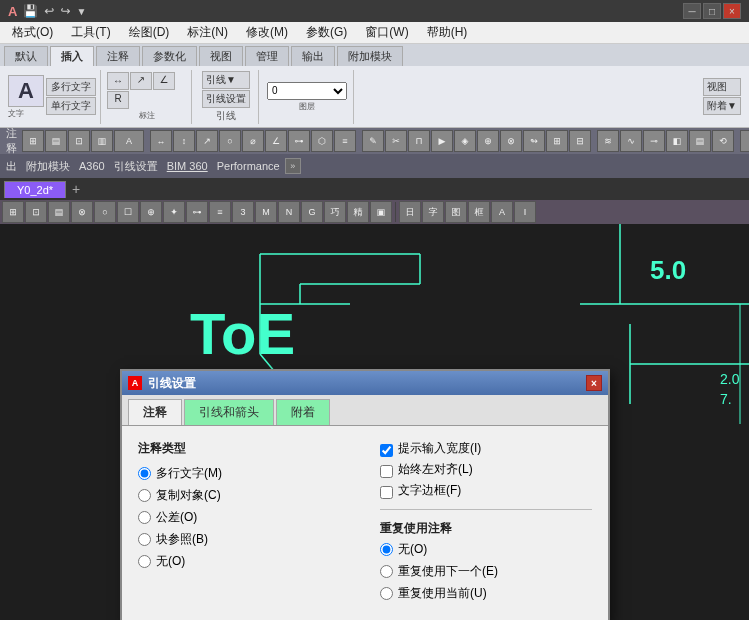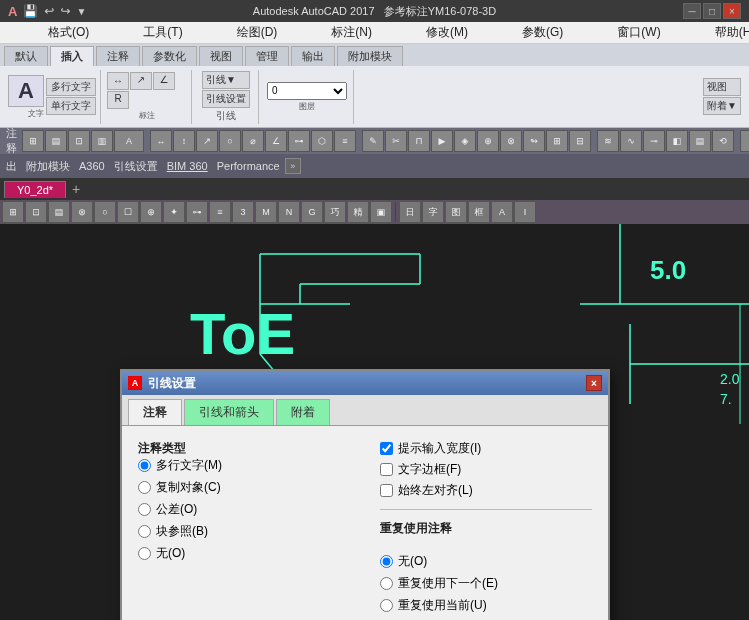--- a/index.html
+++ b/index.html
@@ -59,21 +59,20 @@
       padding: 0 4px;
       border-bottom: 1px solid #ccc;
       gap: 2px;
     }
     .menu-item {
       padding: 2px 8px;
       font-size: 12px;
       color: #222;
       cursor: pointer;
       white-space: nowrap;
-      margin-left: 36px;
     }
     .ribbon-tabs {
       background: #d0d4dc;
       height: 22px;
       display: flex;
       align-items: flex-end;
       padding: 0 4px;
       gap: 2px;
     }
     .ribbon-tab {
@@ -153,21 +152,21 @@
     .file-tab {
       background: #555;
       border: 1px solid #777;
       border-bottom: none;
       padding: 2px 12px;
       font-size: 11px;
       color: #ddd;
       cursor: pointer;
     }
     .file-tab.active {
-      background: #be185d;
+      background: #8b5cf6;
       color: #fff;
     }
     .tab-add {
       color: #aaa; font-size: 14px; cursor: pointer; padding: 0 4px;
     }
 
     
     .drawing-svg {
       position: absolute;
       top: 0; left: 0;
@@ -234,40 +233,41 @@
       font-weight: bold;
     }
     .dialog-body {
       padding: 14px 16px;
       background: #f0f0f0;
     }
     .dialog-section-title {
       font-size: 12px;
       font-weight: bold;
       color: #222;
+      margin-bottom: 8px;
     }
     .radio-group {
       display: flex;
       flex-direction: column;
       gap: 5px;
       margin-bottom: 4px;
     }
     .radio-item {
       display: flex;
       align-items: center;
       gap: 5px;
       cursor: pointer;
     }
     .radio-item input[type="radio"] {
       width: 13px; height: 13px;
       cursor: pointer;
     }
     .checkbox-item {
       display: flex;
-      align-items: center;
+      align-items: flex-end;
       gap: 5px;
       cursor: pointer;
       margin-bottom: 4px;
     }
     .checkbox-item input[type="checkbox"] {
       width: 13px; height: 13px;
     }
     .dialog-columns {
       display: flex;
       gap: 30px;
@@ -277,21 +277,21 @@
     }
     .section-divider {
       border: none;
       border-top: 1px solid #bbb;
       margin: 10px 0;
     }
     .reuse-section-title {
       font-size: 12px;
       font-weight: bold;
       color: #222;
-      margin-bottom: 16px;
+      margin-bottom: 4px;
     }
 
     
     .main-layout {
       display: flex;
       flex-direction: column;
       height: 620px;
     }
     .canvas-container {
       position: relative;
@@ -306,24 +306,20 @@
 <div class="main-layout">
 
   <div class="title-bar">
     <div class="title-bar-left">
       <span style="color:#e88;font-weight:bold;font-size:13px;">A</span>
       <span style="font-size:12px;">💾</span>
       <span style="font-size:12px;">↩</span>
       <span style="font-size:12px;">↪</span>
       <span style="font-size:10px;">▼</span>
     </div>
-    <span class="title-bar-center">
-      <span>Autodesk AutoCAD 2017</span>&nbsp;&nbsp;
-      <span>参考标注YM16-078-3D</span>
-    </span>
     <div class="title-bar-right">
       <div class="title-btn">─</div>
       <div class="title-btn">□</div>
       <div class="title-btn close">×</div>
     </div>
   </div>
 
   <div class="menu-bar">
     <span class="menu-item">格式(O)</span>
     <span class="menu-item">工具(T)</span>
@@ -344,21 +340,21 @@
     <div class="ribbon-tab">管理</div>
     <div class="ribbon-tab">输出</div>
     <div class="ribbon-tab">附加模块</div>
   </div>
 
   <div class="ribbon-content">
 
     <div style="display:flex;align-items:center;gap:2px;height:54px;padding:2px 4px;border-right:1px solid #bbb;">
       <div style="display:flex;flex-direction:column;gap:1px;">
         <div style="width:36px;height:32px;background:#dde;border:1px solid #aaa;display:flex;align-items:center;justify-content:center;font-size:22px;font-weight:bold;color:#334;cursor:pointer;">A</div>
-        <div style="font-size:8px;text-align:right;color:#555;">文字</div>
+        <div style="font-size:8px;text-align:left;color:#555;">文字</div>
       </div>
       <div style="display:flex;flex-direction:column;gap:1px;">
         <div class="ribbon-btn" style="padding:1px 4px;">多行文字</div>
         <div class="ribbon-btn" style="padding:1px 4px;">单行文字</div>
       </div>
     </div>
 
     <div style="display:flex;align-items:center;gap:2px;height:54px;padding:2px 4px;border-right:1px solid #bbb;">
       <div style="display:flex;flex-direction:column;align-items:center;gap:1px;">
         <div style="display:flex;gap:1px;flex-wrap:wrap;max-width:80px;">
@@ -558,25 +554,25 @@
           </div>
 
           <div class="dialog-col">
             <div>
               <label class="checkbox-item">
                 <input type="checkbox" checked="" style="">
                 <span>提示输入宽度(I)</span>
               </label>
               <label class="checkbox-item">
                 <input type="checkbox" style="">
-                <span>文字边框(F)</span>
+                <span>始终左对齐(L)</span>
               </label>
               <label class="checkbox-item">
                 <input type="checkbox" style="">
-                <span>始终左对齐(L)</span>
+                <span>文字边框(F)</span>
               </label>
             </div>
 
             <hr class="section-divider">
 
             <div class="reuse-section-title">重复使用注释</div>
             <div class="radio-group">
               <label class="radio-item">
                 <input type="radio" name="reuse" checked="" style="">
                 <span>无(O)</span>

